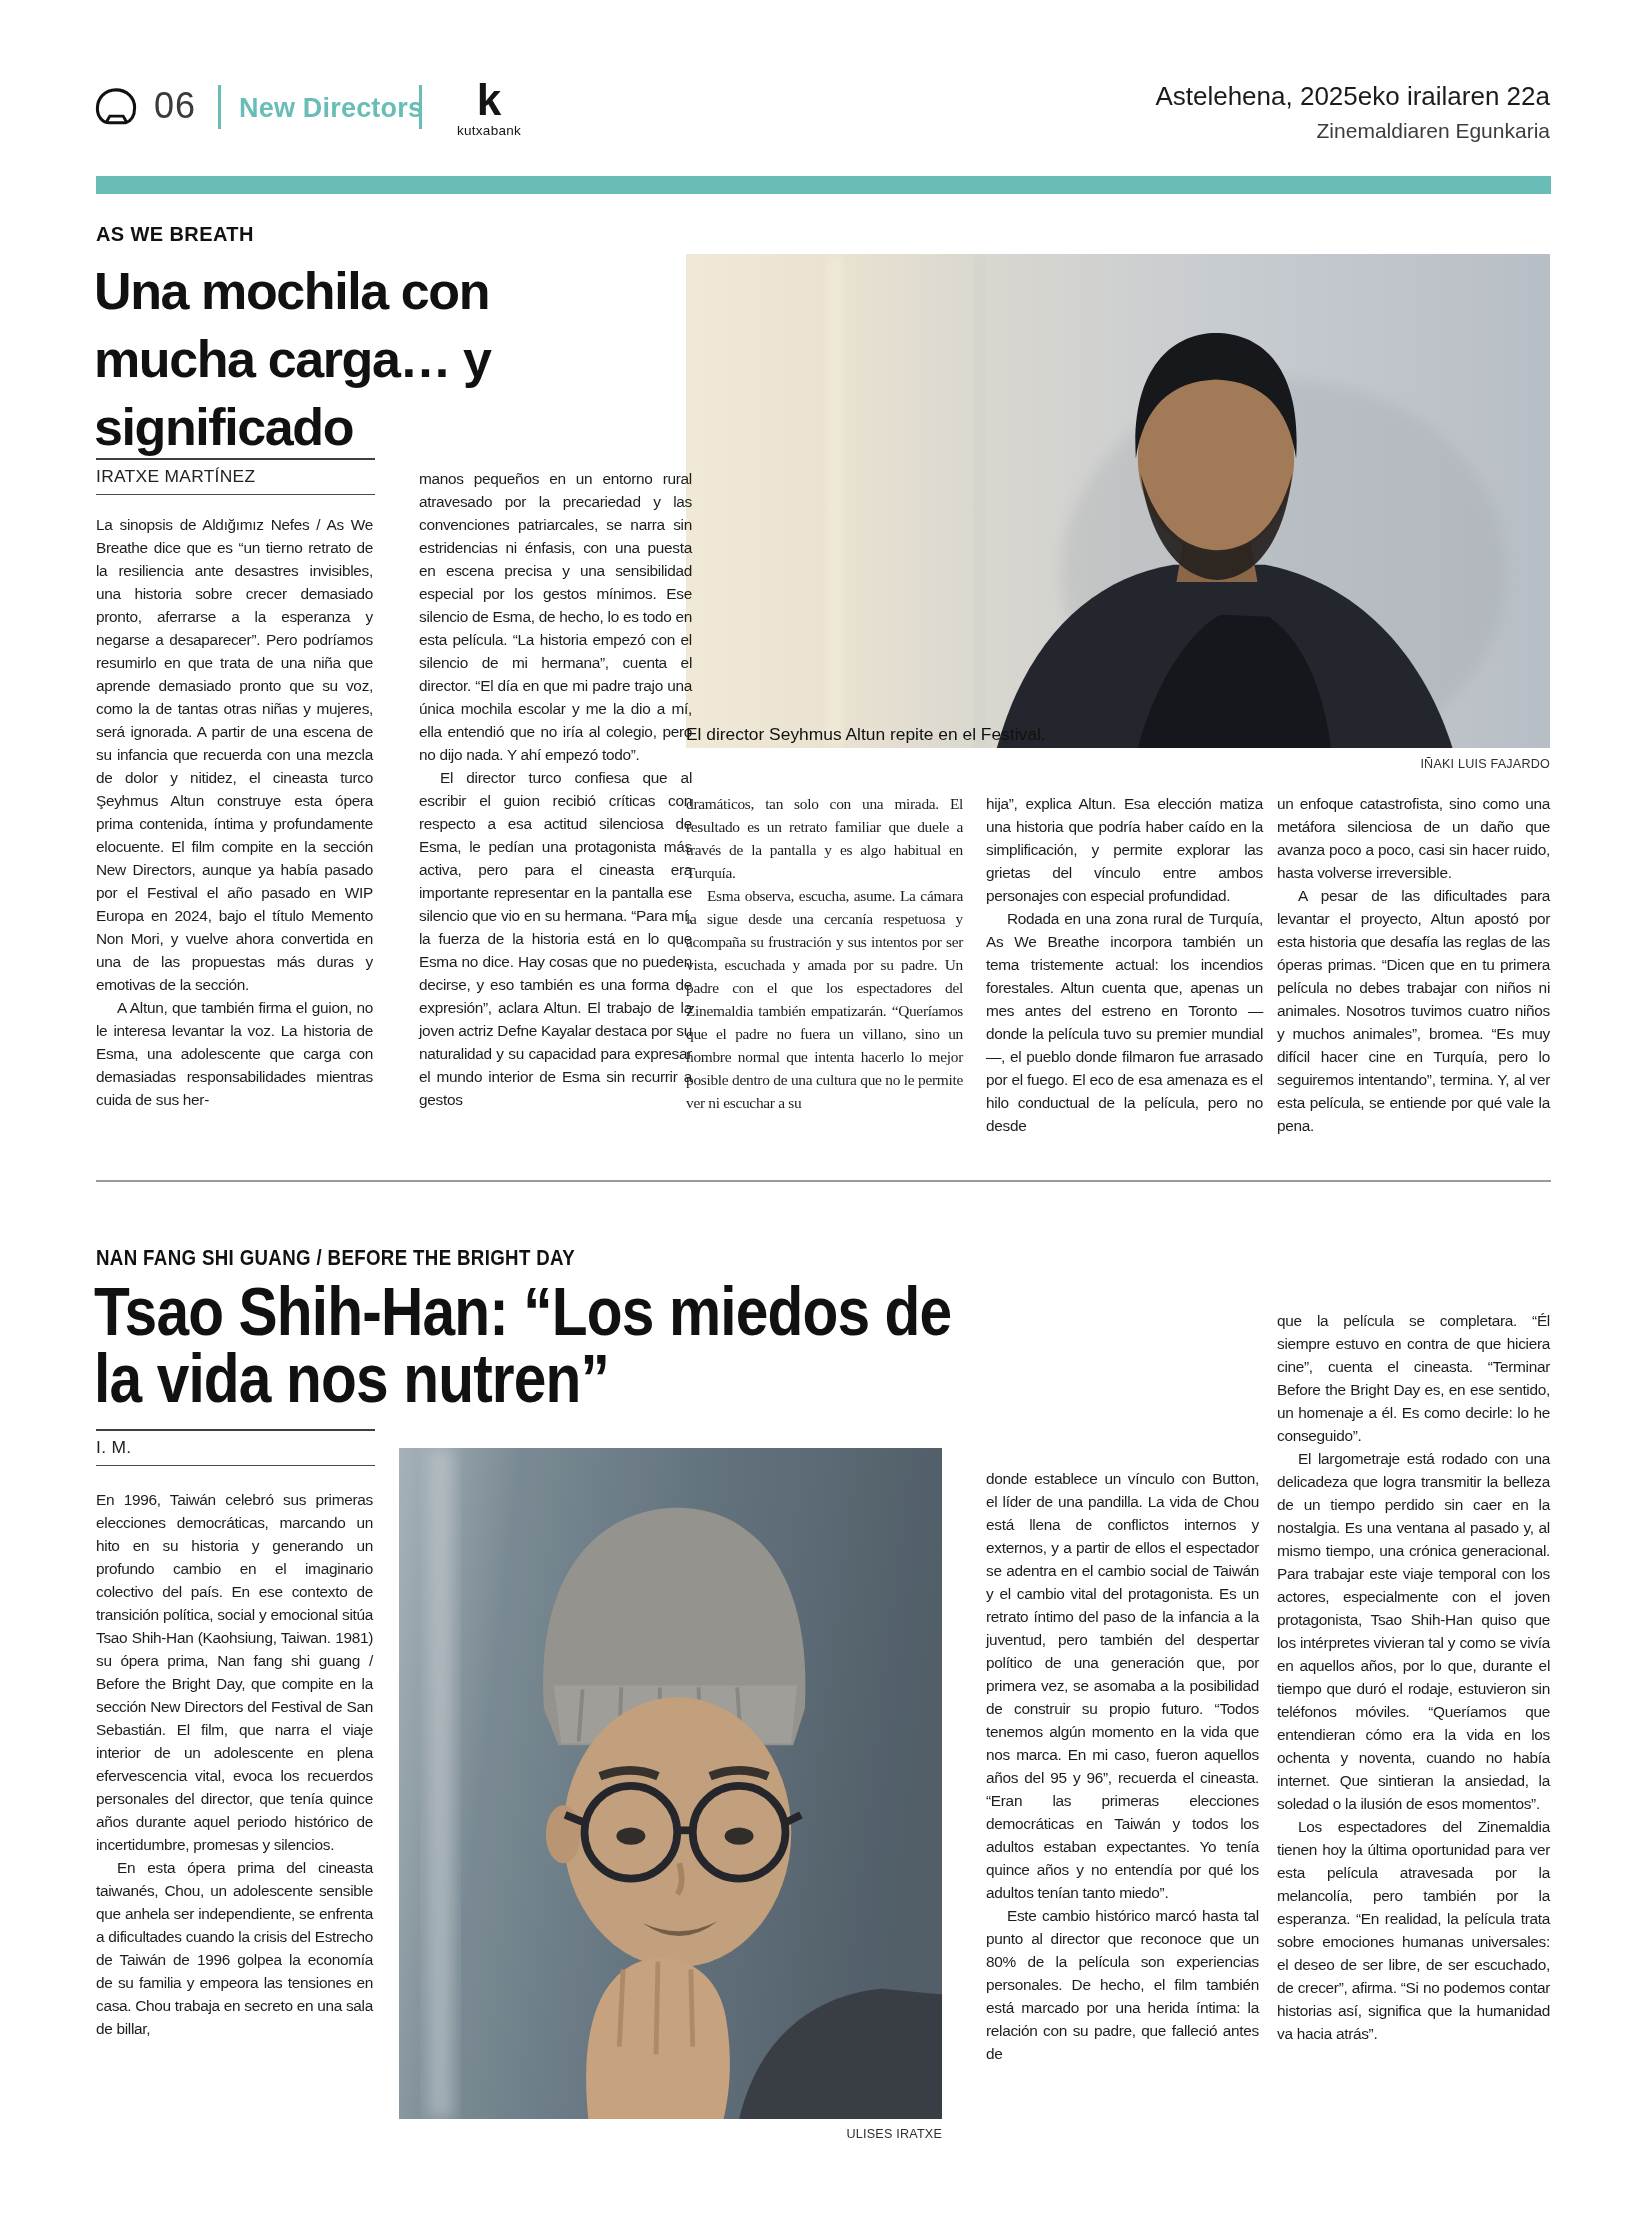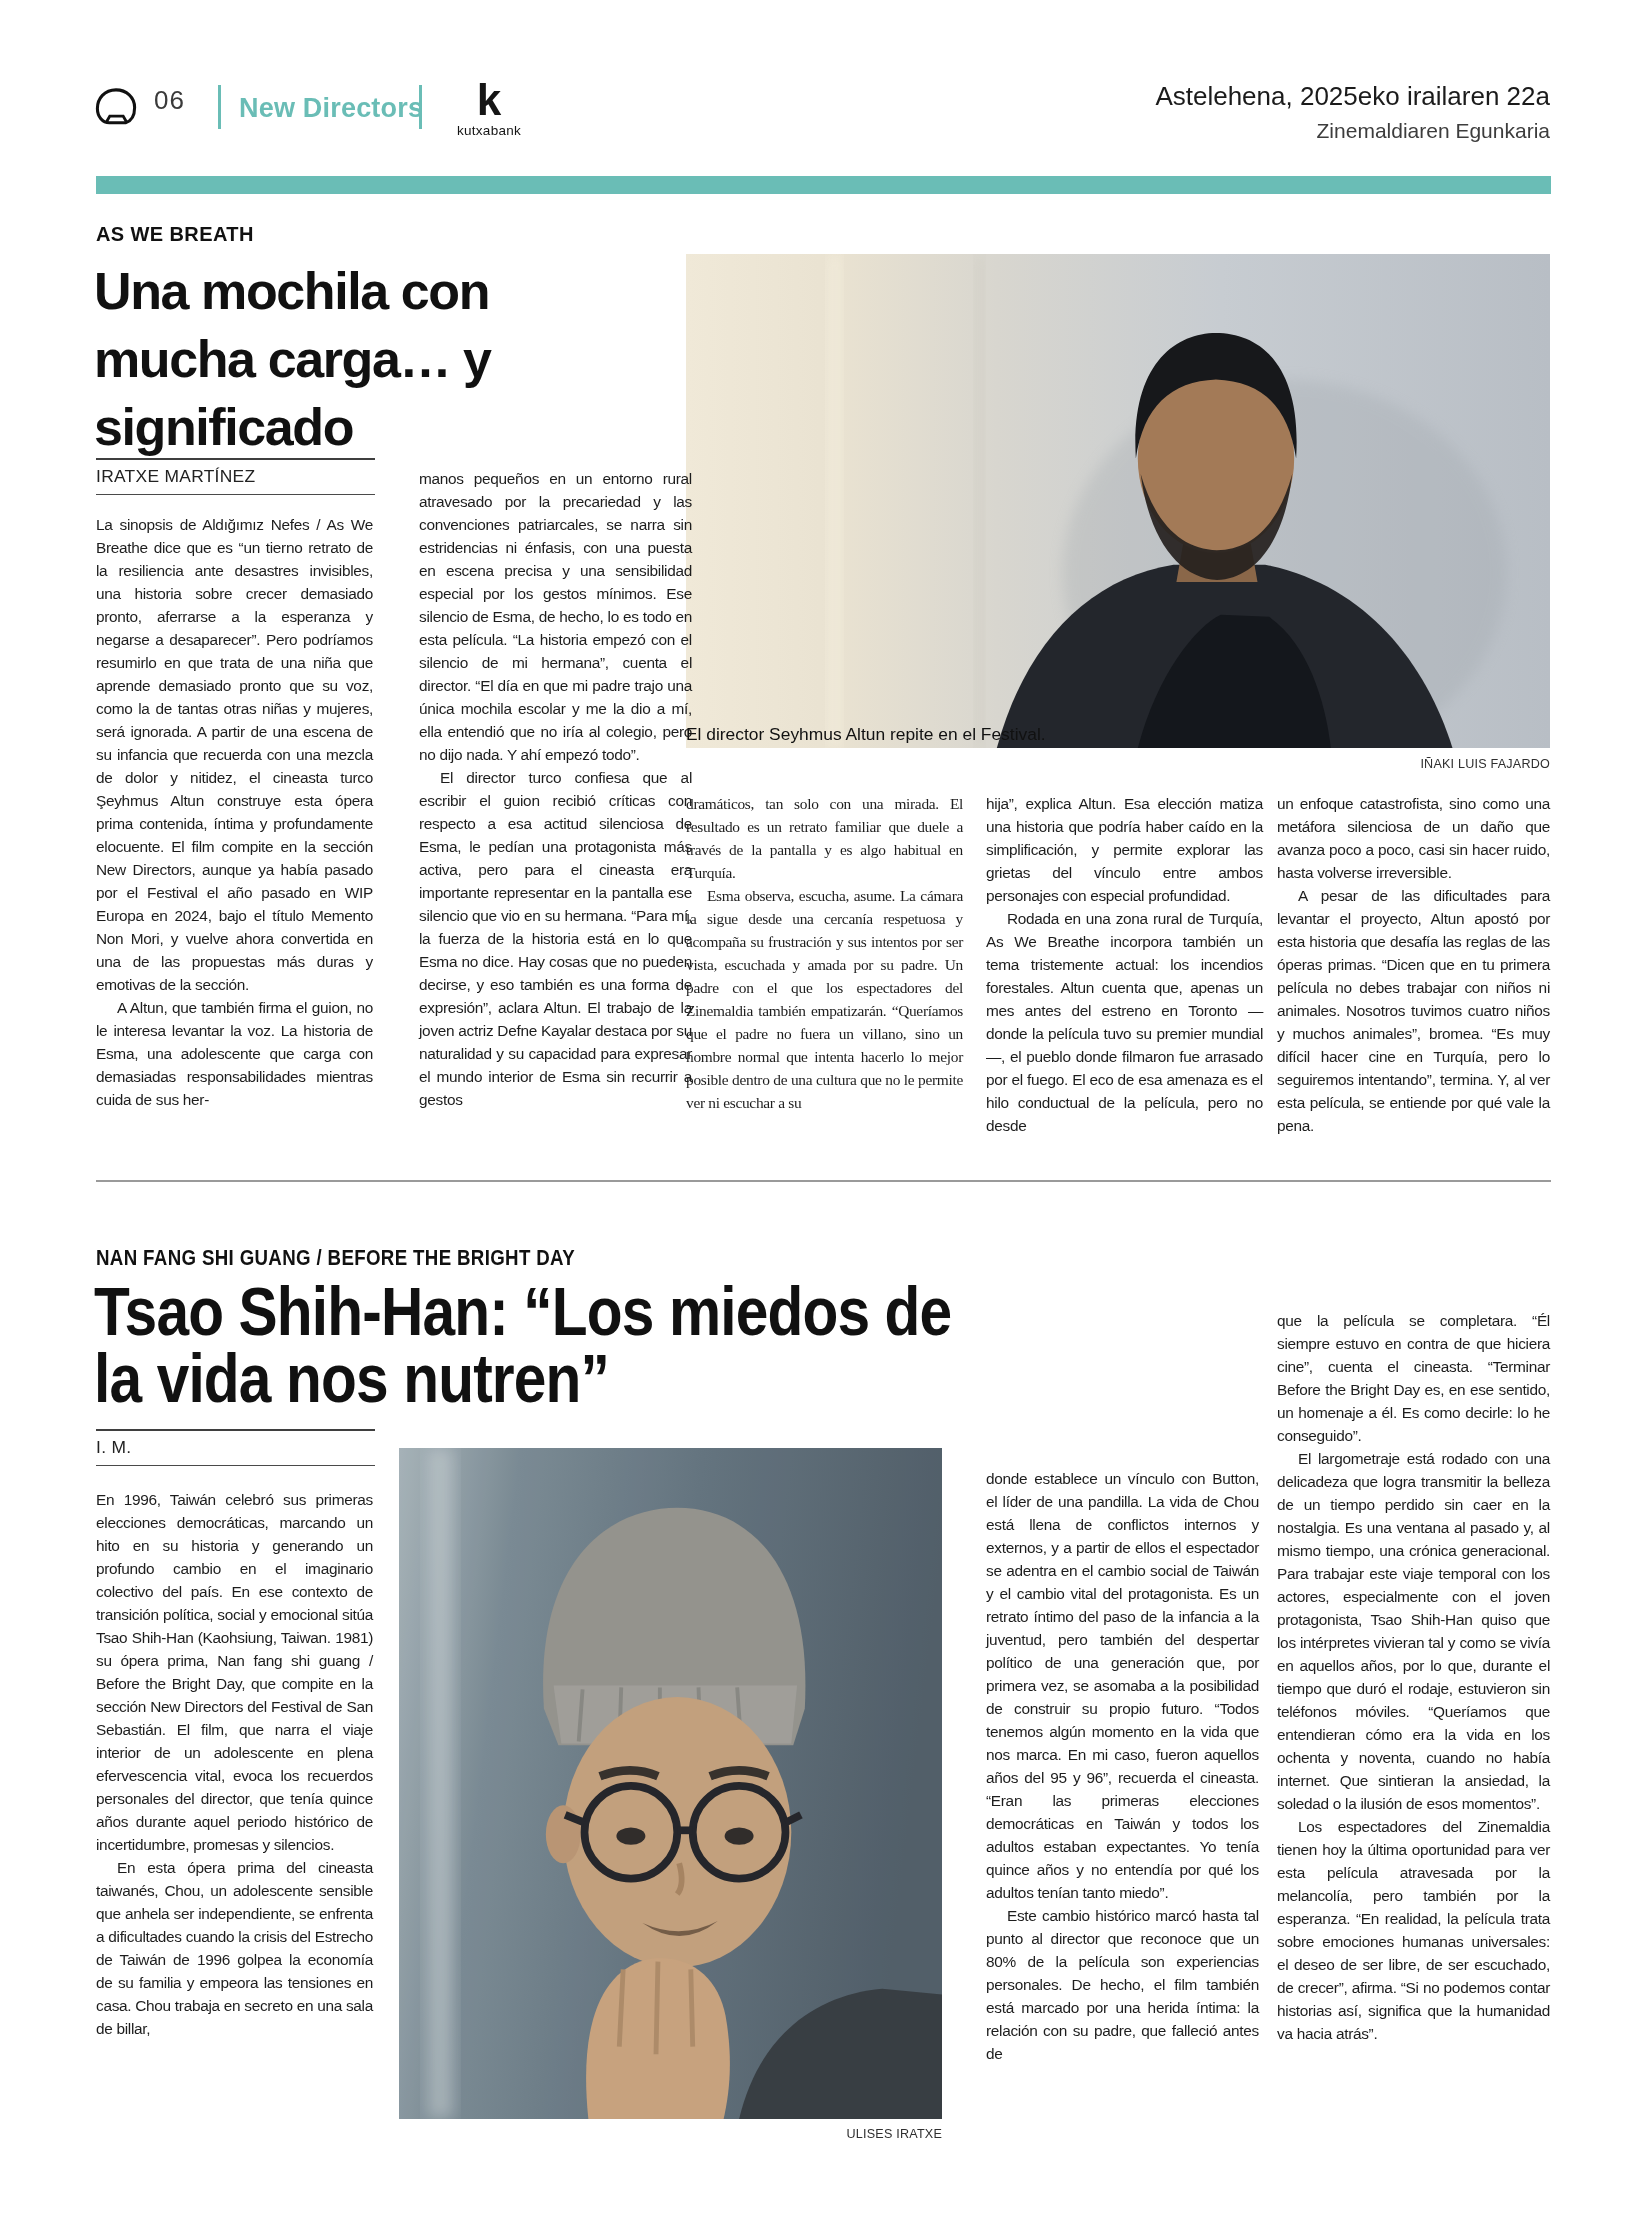--- a/index.html
+++ b/index.html
@@ -2,21 +2,21 @@
 <html lang="es"><head>
 <meta charset="utf-8">
 <style>
   html,body{margin:0;padding:0;}
   body{width:1648px;height:2225px;background:#ffffff;position:relative;overflow:hidden;
        font-family:"Liberation Sans","DejaVu Sans",sans-serif;color:#1d1d1d;}
   .abs{position:absolute;}
 
   
   .shell-icon{left:94px;top:87px;}
-  .pagenum{left:154px;top:85px;font-size:26px;color:#3a3a3a;letter-spacing:1px;}
+  .pagenum{left:154px;top:85px;font-size:36px;color:#3a3a3a;letter-spacing:1px;}
   .vrule{width:2.9px;height:44px;top:85px;background:#6abdb6;}
   .vrule1{left:218px;}
   .vrule2{left:419px;}
   .section-name{left:239px;top:93px;font-size:27px;font-weight:700;color:#6abdb6;letter-spacing:0.2px;}
   .sponsor{left:436px;top:79px;width:106px;text-align:center;}
   .sponsor .k{font-size:44px;font-weight:700;color:#151515;line-height:42px;display:block;}
   .sponsor .kword{font-size:13.5px;color:#151515;letter-spacing:0.3px;display:block;margin-top:1.9px;}
   .h-right{right:98px;top:81px;text-align:right;}
   .h-date{font-size:26px;font-weight:400;color:#1b1b1b;}
   .h-pub{font-size:21px;color:#3d3d3d;margin-top:7px;}

